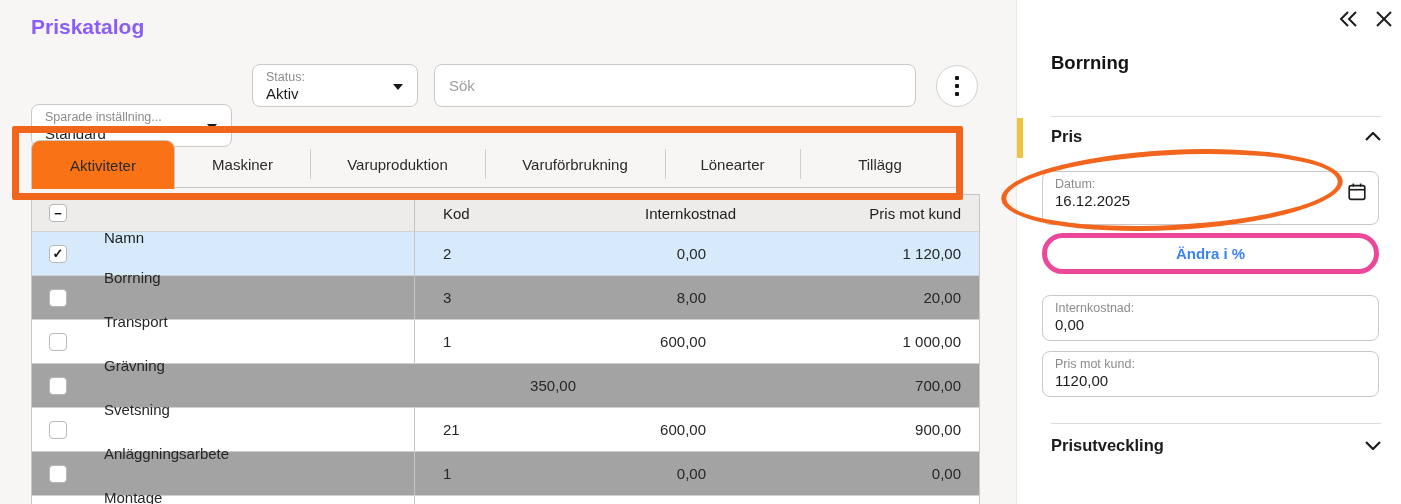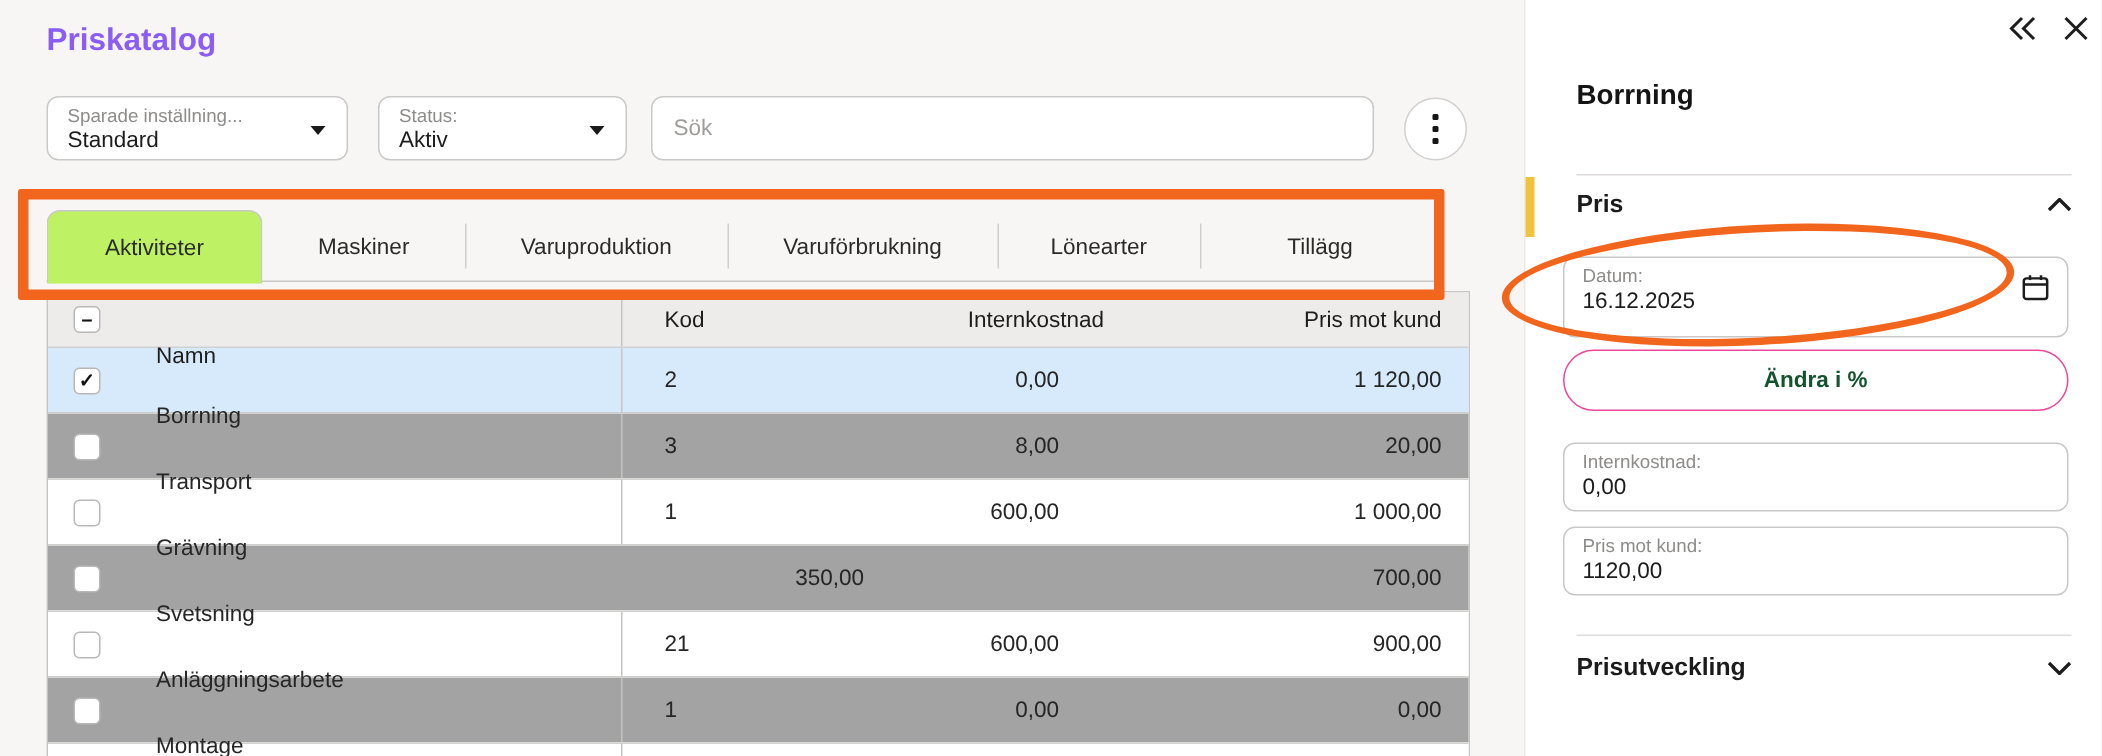--- a/index.html
+++ b/index.html
@@ -12,39 +12,39 @@
   }
 
   
   .page-title { position:absolute; left:31px; top:15px; font-size:21px; font-weight:700; color:#8b5cf6; margin:0; }
 
   .dd { position:absolute; top:64px; height:43px; background:#fff; border:1px solid #cac9c7; border-radius:8px; padding:5px 13px; cursor:pointer; }
   .dd-label { display:block; font-size:12.5px; color:#8d8c8a; line-height:15px; }
   .dd-value { display:block; font-size:15px; color:#1c1c1c; line-height:18px; }
   .caret { position:absolute; right:14px; top:19px; width:0; height:0;
            border-left:5px solid transparent; border-right:5px solid transparent; border-top:6px solid #1a1a1a; }
-  #dd-saved  { left:31px;  width:201px; }
+  #dd-saved  { left:31px;  width:201px;margin-top:40px; }
   #dd-status { left:252px; width:166px; }
 
   .search { position:absolute; left:434px; top:64px; width:482px; height:43px; background:#fff;
             border:1px solid #cac9c7; border-radius:8px; padding:0 14px; font:15px "Liberation Sans",sans-serif; color:#1c1c1c; outline:none; }
   .search::placeholder { color:#9e9d9b; }
 
   .kebab { position:absolute; left:936px; top:65px; width:42px; height:42px; border-radius:50%;
            border:1px solid #d2d1cf; background:#fff; cursor:pointer;
            display:flex; flex-direction:column; align-items:center; justify-content:center; gap:4px; }
   .kebab i { width:4px; height:4px; border-radius:1px; background:#161616; }
 
   
   .tabbar { position:absolute; left:31px; top:140px; width:929px; height:48px; display:flex; border-bottom:1px solid #c9c8c7; }
   .tab { position:relative; display:flex; align-items:center; justify-content:center;
          font-size:15px; color:#2b2b2b; cursor:pointer; height:48px; }
   .tab:nth-child(1){width:144px} .tab:nth-child(2){width:135px} .tab:nth-child(3){width:175px}
   .tab:nth-child(4){width:180px} .tab:nth-child(5){width:135px} .tab:nth-child(6){width:160px}
-  .tab.active { background:#bef264; border:1px solid #c9c8c7; border-bottom:none;
+  .tab.active { background:#f97316; border:1px solid #c9c8c7; border-bottom:none;
                 border-radius:9px 9px 0 0; height:49px; margin-bottom:-1px; }
   .tab:not(.active) + .tab:not(.active)::before {
     content:""; position:absolute; left:0; top:9px; height:30px; width:1px; background:#cfcecc; }
 
   
   .table { position:absolute; left:31px; top:194px; width:949px; border:1px solid #c7c6c4; background:#fff; }
   .trow { display:flex; align-items:center; height:44px; background:#fff; border-top:1px solid #d2d1cf; font-size:15px; color:#262626; }
   .trow.thead { height:36px; background:#edecea; border-top:none; color:#1d1d1d; }
   .trow.alt { background:#a3a3a3; }
   .trow.selected { background:#d7eafb; }
@@ -65,22 +65,22 @@
   .icon-btn.close { left:355px; }
   .panel-title { position:absolute; left:34px; top:52px; margin:0; font-size:18.5px; font-weight:700; color:#141414; }
   .pdivider { position:absolute; left:34px; width:330px; height:1px; background:#dddcda; }
   .sect { position:absolute; left:34px; width:330px; display:flex; justify-content:space-between; align-items:center;
           font-weight:700; font-size:16.5px; color:#1b1b1b; cursor:pointer;gap:48px; }
   .pfield { position:absolute; left:25px; width:337px; background:#fff; border:1px solid #c9c8c7; border-radius:8px; padding:5px 12px 6px; }
   .pfield label { display:block; font-size:12.5px; color:#8d8c8a; line-height:15px; }
   .pfield input { border:none; outline:none; background:transparent; padding:0; width:250px;
                   font:15px "Liberation Sans",sans-serif; color:#1c1c1c; }
   .cal { position:absolute; right:10px; top:9px; cursor:pointer; }
-  .pill { position:absolute; left:25px; top:233px; width:337px; height:41px; border-radius:21px; border:1px solid #ec4899;
-          background:#fff; font:600 15px "Liberation Sans",sans-serif; color:#14532d; cursor:pointer; }
+  .pill { position:absolute; left:25px; top:233px; width:337px; height:41px; border-radius:21px; border:5px solid #ec4899;
+          background:#fff; font:600 15px "Liberation Sans",sans-serif; color:#3b82f6; cursor:pointer; }
 
   
   .annot { position:absolute; pointer-events:none; z-index:30; border-style:solid; border-color:#f2651c; }
   .annot.rect { left:12px; top:126px; width:951px; height:74px; border-width:7px; border-radius:2px; }
   .annot.ellipse { left:1001px; top:150px; width:342px; height:80px; border-width:5px; border-radius:50%; transform:rotate(-3deg); }
 </style>
 </head>
 <body>
 
 <div class="main">

